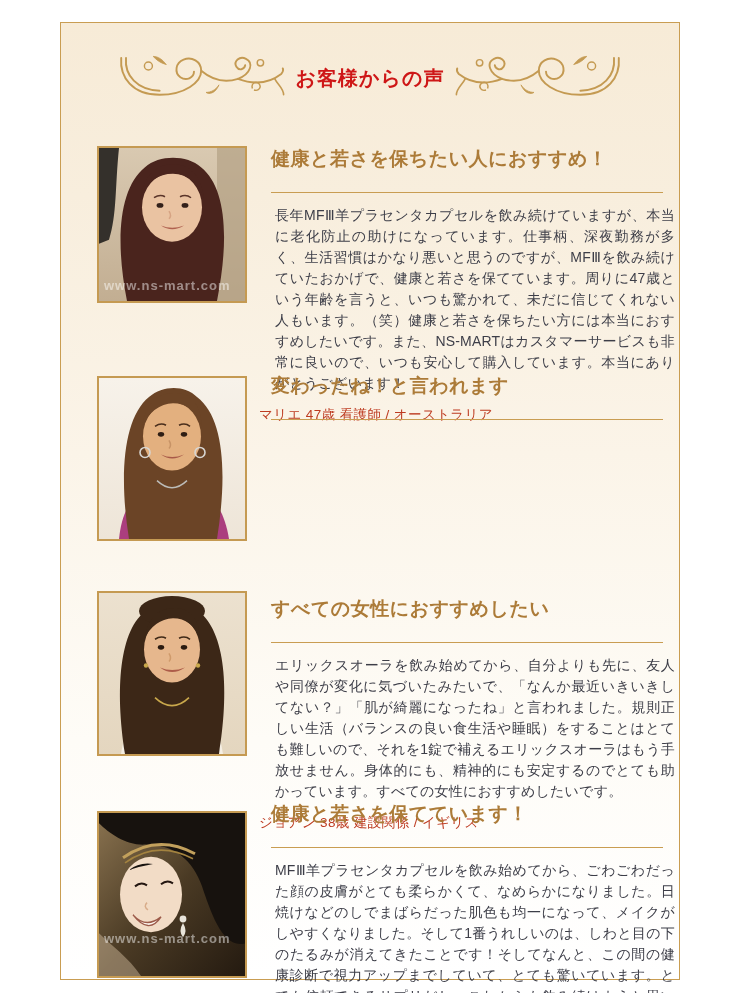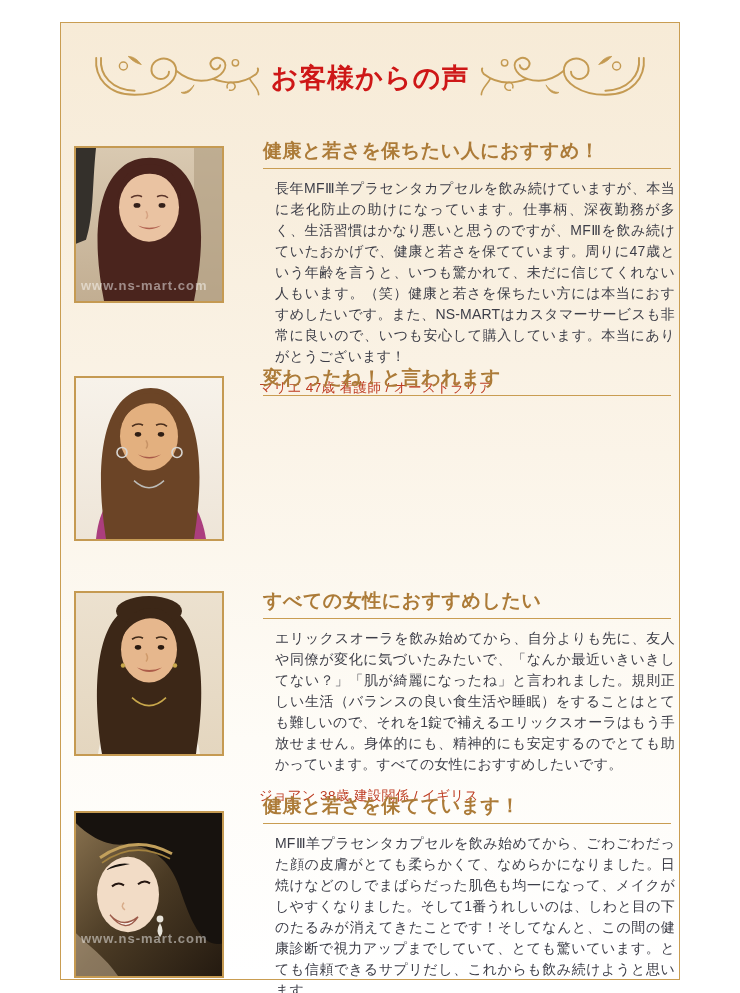--- a/index.html
+++ b/index.html
@@ -13,38 +13,38 @@
     border:1px solid #c99d52;
     background:linear-gradient(180deg,#f7ebd7 0%,#f8eedd 18%,#fbf4e8 45%,#fefcf7 75%,#ffffff 100%);
   }
   
   .ornament-row{
     position:absolute;top:24px;left:0;width:100%;height:62px;
     display:flex;align-items:center;justify-content:center;gap:6px;
   }
   .flourish{width:168px;height:58px;flex:0 0 auto;}
   .page-title{
-    color:#ce1717;font-size:27px;font-weight:bold;letter-spacing:1px;
+    color:#ce1717;font-size:20px;font-weight:bold;letter-spacing:1px;
     white-space:nowrap;padding:0 4px;font-family:Liberation Mono, monospace;
   }
   
   .testimonial{position:absolute;left:0;width:100%;}
   .photo{
-    position:absolute;left:13px;border:2px solid #c59a52;background:#ddd;
+    position:absolute;left:36px;border:2px solid #c59a52;background:#ddd;
     overflow:hidden;
   }
   .photo svg{display:block;}
   .watermark{
     position:absolute;left:5px;color:rgba(255,255,255,0.48);
     font-weight:bold;font-size:13px;letter-spacing:1px;white-space:nowrap;
   }
   .content{margin-left:198px;width:416px;}
   .t-heading{
-    margin:4px;color:#ac7b38;font-size:19px;font-weight:bold;
-    padding-bottom:4px;border-bottom:1px solid #c99d52;letter-spacing:0.5px;
+    margin:12px;color:#ac7b38;font-size:19px;font-weight:bold;
+    padding-bottom:20px;border-bottom:1px solid #c99d52;letter-spacing:0.5px;
   }
   .t-body{
     margin:9px 0 0 16px;color:#3d3e48;font-size:14px;line-height:21px;
     text-align:justify;letter-spacing:0.2px;
   }
   .t-attr{
     margin:12px 0 0 0;color:#bd3a20;font-size:13.5px;letter-spacing:0.4px;
   }
   
   #t1{top:111px;} #t1 .photo{top:12px;width:146px;height:153px;}

